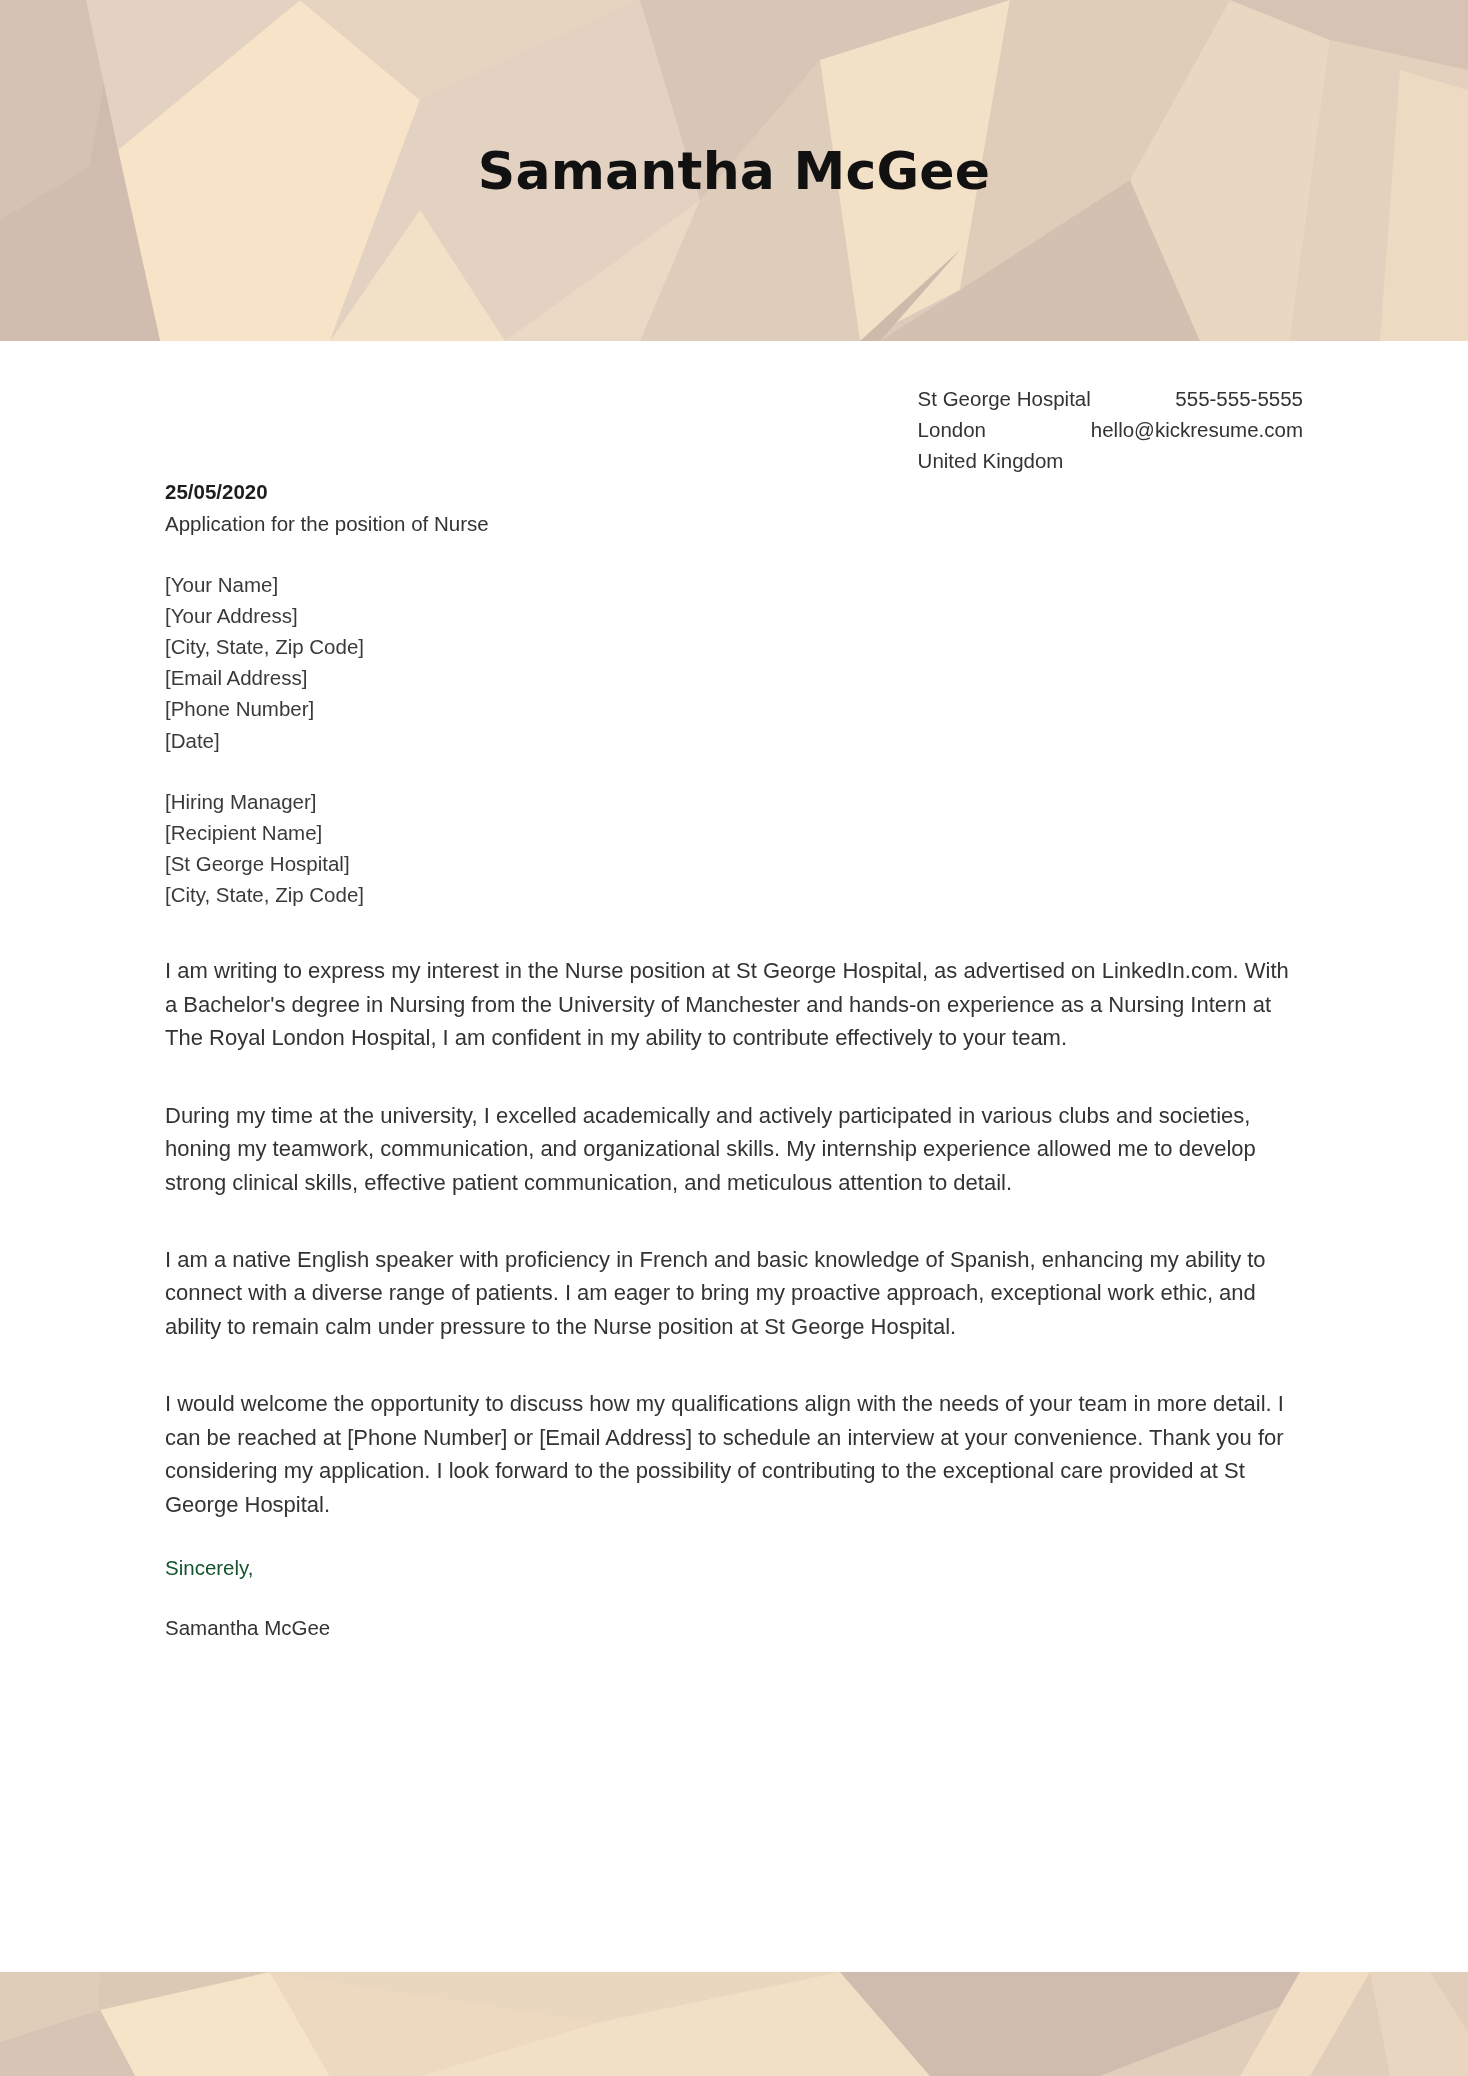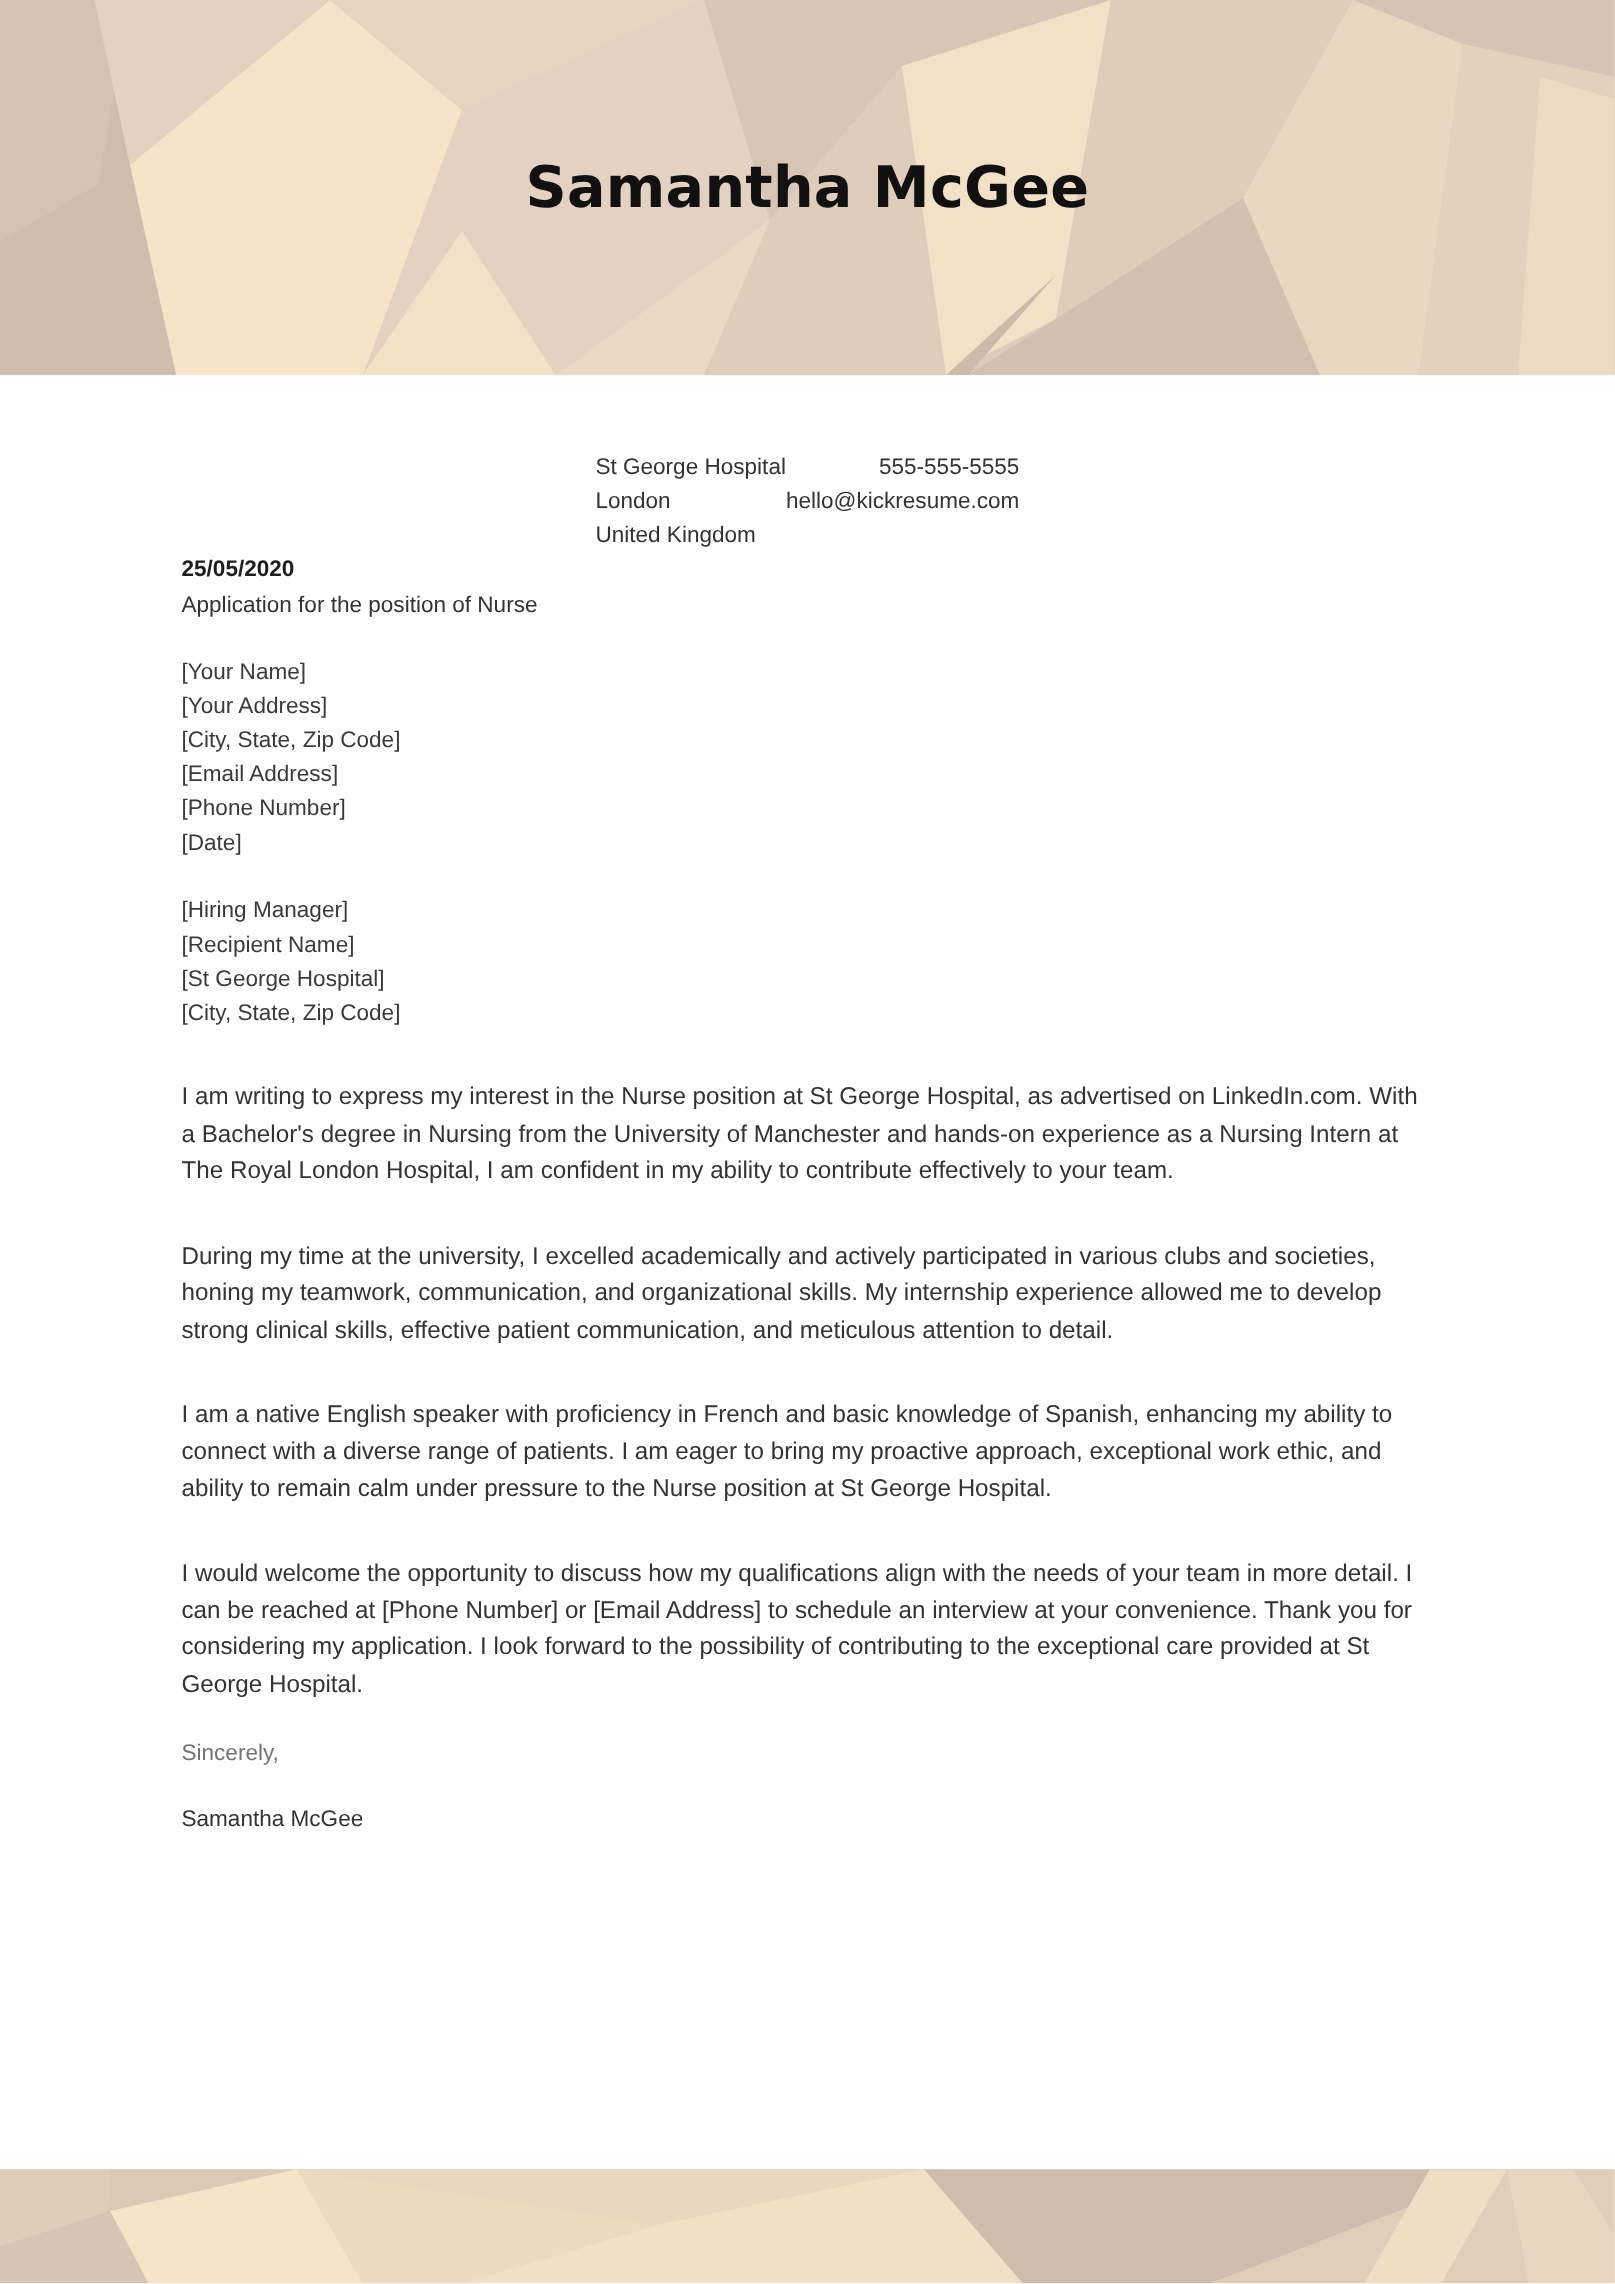--- a/index.html
+++ b/index.html
@@ -82,23 +82,23 @@
   .letter {
     position: absolute;
     left: 0;
     top: 341px;
     width: 1468px;
     padding: 0 165px;
   }
 
   .contact-row {
     display: flex;
-    justify-content: center;
+    justify-content: flex-end;
     align-items: flex-start;
-    padding-top: 68px;
+    padding-top: 42px;
   }
   .contact-col {
     font-size: 20.5px;
     line-height: 1.52;
     color: #333333;
     font-family: "Liberation Sans", sans-serif;
   }
   .contact-col.right {
     text-align: right;
   }
@@ -135,21 +135,21 @@
     font-size: 22px;
     line-height: 1.52;
     color: #333333;
     text-align: left;
   }
 
   .closing {
     margin-top: 31px;
     font-size: 20.5px;
     line-height: 1.52;
-    color: #737373;
+    color: #14532d;
   }
   .signature {
     margin-top: 29px;
     font-size: 20.5px;
     line-height: 1.52;
     color: #333333;
   }
 </style>
 </head>
 <body>

